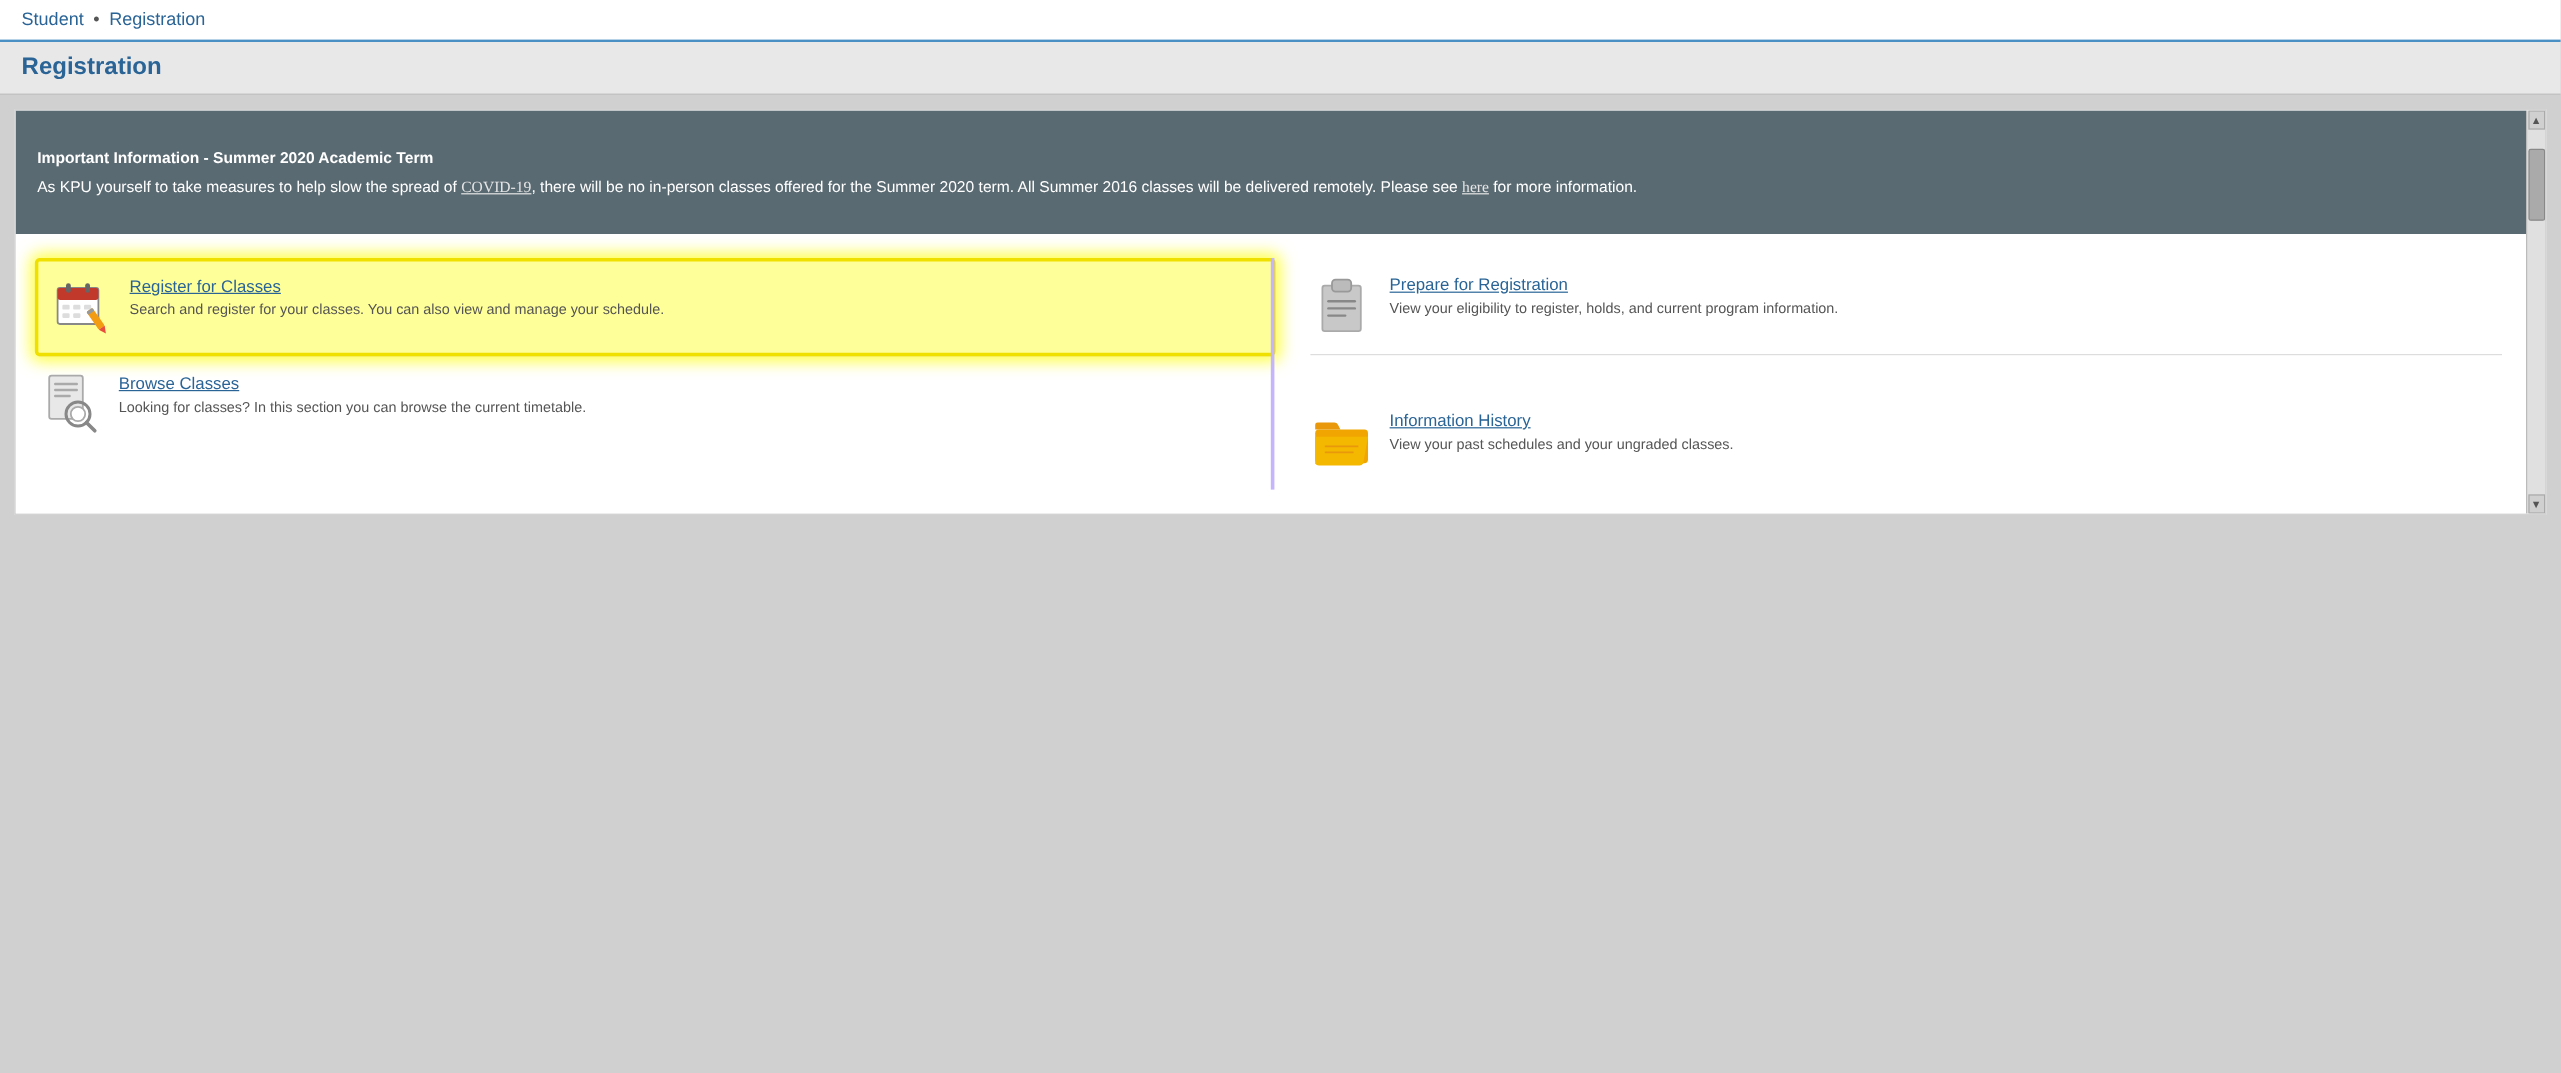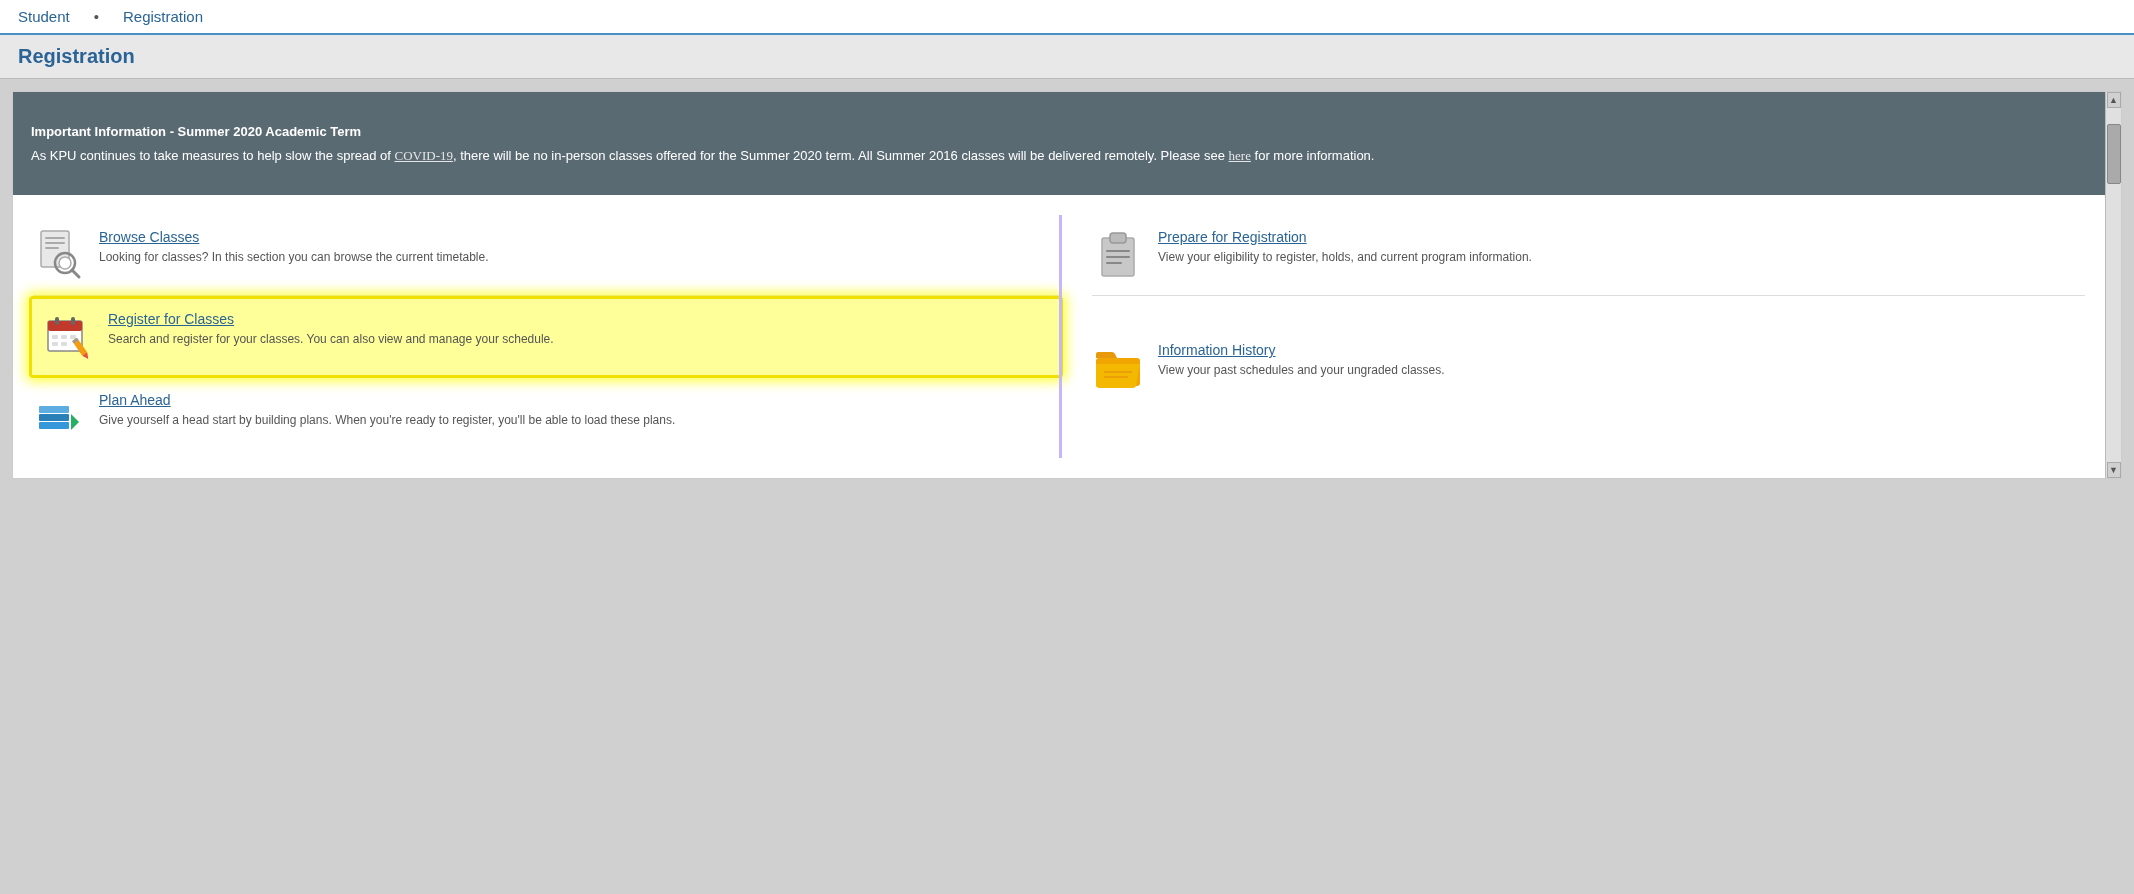--- a/index.html
+++ b/index.html
@@ -10,21 +10,21 @@
       color: #333;
     }
 
     
     .top-bar {
       background: #fff;
       border-bottom: 2px solid #4a90c4;
       padding: 8px 18px;
       display: flex;
       align-items: center;
-      gap: 24px;
+      gap: 8px;
     }
     .top-bar a {
       color: #2a6496;
       text-decoration: none;
       font-size: 15px;
     }
     .top-bar .sep {
       color: #555;
       font-size: 15px;
     }
@@ -205,48 +205,27 @@
     <div class="scrollbar-arrow">▲</div>
     <div class="scrollbar-thumb"></div>
     <div class="scrollbar-arrow scrollbar-arrow-bottom">▼</div>
   </div>
 
   <div class="inner-content">
 
     <div class="notice-banner">
       <div class="notice-title">Important Information - Summer 2020 Academic Term</div>
       <div>
-        <span>As KPU continues to take measures to help slow the spread of </span><a href="#">COVID-19</a><span>, there will be no in-person classes offered for the Summer 2020 term. All Summer 2016 classes will be delivered remotely. Please see </span><a href="#">here</a><span> for more information.</span>
+        <span>As KPU yourself to take measures to help slow the spread of </span><a href="#">COVID-19</a><span>, there will be no in-person classes offered for the Summer 2020 term. All Summer 2016 classes will be delivered remotely. Please see </span><a href="#">here</a><span> for more information.</span>
       </div>
     </div>
 
     <div class="menu-grid">
 
       <div class="menu-column">
-
-        <div class="menu-item">
-          <div class="menu-item-icon">
-
-            <svg width="48" height="52" viewBox="0 0 48 52" xmlns="http://www.w3.org/2000/svg">
-
-              <rect x="6" y="2" width="28" height="36" rx="2" fill="#e8e8e8" stroke="#aaa" stroke-width="1.5"></rect>
-              <rect x="10" y="8" width="20" height="2" rx="1" fill="#aaa"></rect>
-              <rect x="10" y="13" width="20" height="2" rx="1" fill="#aaa"></rect>
-              <rect x="10" y="18" width="14" height="2" rx="1" fill="#aaa"></rect>
-
-              <circle cx="30" cy="34" r="10" fill="none" stroke="#888" stroke-width="2.5"></circle>
-              <circle cx="30" cy="34" r="6" fill="white" stroke="#aaa" stroke-width="1.5"></circle>
-              <line x1="37" y1="41" x2="44" y2="48" stroke="#888" stroke-width="3" stroke-linecap="round"></line>
-            </svg>
-          </div>
-          <div class="menu-item-text">
-            <a href="#">Browse Classes</a>
-            <p>Looking for classes? In this section you can browse the current timetable.</p>
-          </div>
-        </div>
 
         <div class="menu-item highlighted">
           <div class="menu-item-icon">
 
             <svg width="48" height="48" viewBox="0 0 48 48" xmlns="http://www.w3.org/2000/svg">
 
               <rect x="4" y="8" width="34" height="30" rx="2" fill="#fff" stroke="#888" stroke-width="1.5"></rect>
               <rect x="4" y="8" width="34" height="10" rx="2" fill="#c0392b"></rect>
 
               <rect x="8" y="22" width="6" height="4" rx="1" fill="#ddd"></rect>
@@ -267,34 +246,38 @@
           </div>
           <div class="menu-item-text">
             <a href="#">Register for Classes</a>
             <p>Search and register for your classes. You can also view and manage your schedule.</p>
           </div>
         </div>
 
         <div class="menu-item">
           <div class="menu-item-icon">
 
-            <svg width="48" height="48" viewBox="0 0 48 48" xmlns="http://www.w3.org/2000/svg">
-
-              <rect x="4" y="28" width="30" height="7" rx="1" fill="#3498db"></rect>
-              <rect x="4" y="20" width="30" height="7" rx="1" fill="#2980b9"></rect>
-              <rect x="4" y="12" width="30" height="7" rx="1" fill="#5dade2"></rect>
-
-              <polygon points="36,20 44,28 36,36" fill="#27ae60"></polygon>
+            <svg width="48" height="52" viewBox="0 0 48 52" xmlns="http://www.w3.org/2000/svg">
+
+              <rect x="6" y="2" width="28" height="36" rx="2" fill="#e8e8e8" stroke="#aaa" stroke-width="1.5"></rect>
+              <rect x="10" y="8" width="20" height="2" rx="1" fill="#aaa"></rect>
+              <rect x="10" y="13" width="20" height="2" rx="1" fill="#aaa"></rect>
+              <rect x="10" y="18" width="14" height="2" rx="1" fill="#aaa"></rect>
+
+              <circle cx="30" cy="34" r="10" fill="none" stroke="#888" stroke-width="2.5"></circle>
+              <circle cx="30" cy="34" r="6" fill="white" stroke="#aaa" stroke-width="1.5"></circle>
+              <line x1="37" y1="41" x2="44" y2="48" stroke="#888" stroke-width="3" stroke-linecap="round"></line>
             </svg>
           </div>
           <div class="menu-item-text">
-            <a href="#">Plan Ahead</a>
-            <p>Give yourself a head start by building plans. When you're ready to register, you'll be able to load these plans.</p>
+            <a href="#">Browse Classes</a>
+            <p>Looking for classes? In this section you can browse the current timetable.</p>
           </div>
         </div>
+
 
       </div>
 
       <div class="menu-column menu-column-right">
 
         <div class="menu-item bottom-border">
           <div class="menu-item-icon">
 
             <svg width="44" height="50" viewBox="0 0 44 50" xmlns="http://www.w3.org/2000/svg">
               <rect x="6" y="8" width="32" height="38" rx="2" fill="#c8c8c8" stroke="#aaa" stroke-width="1.5"></rect>

